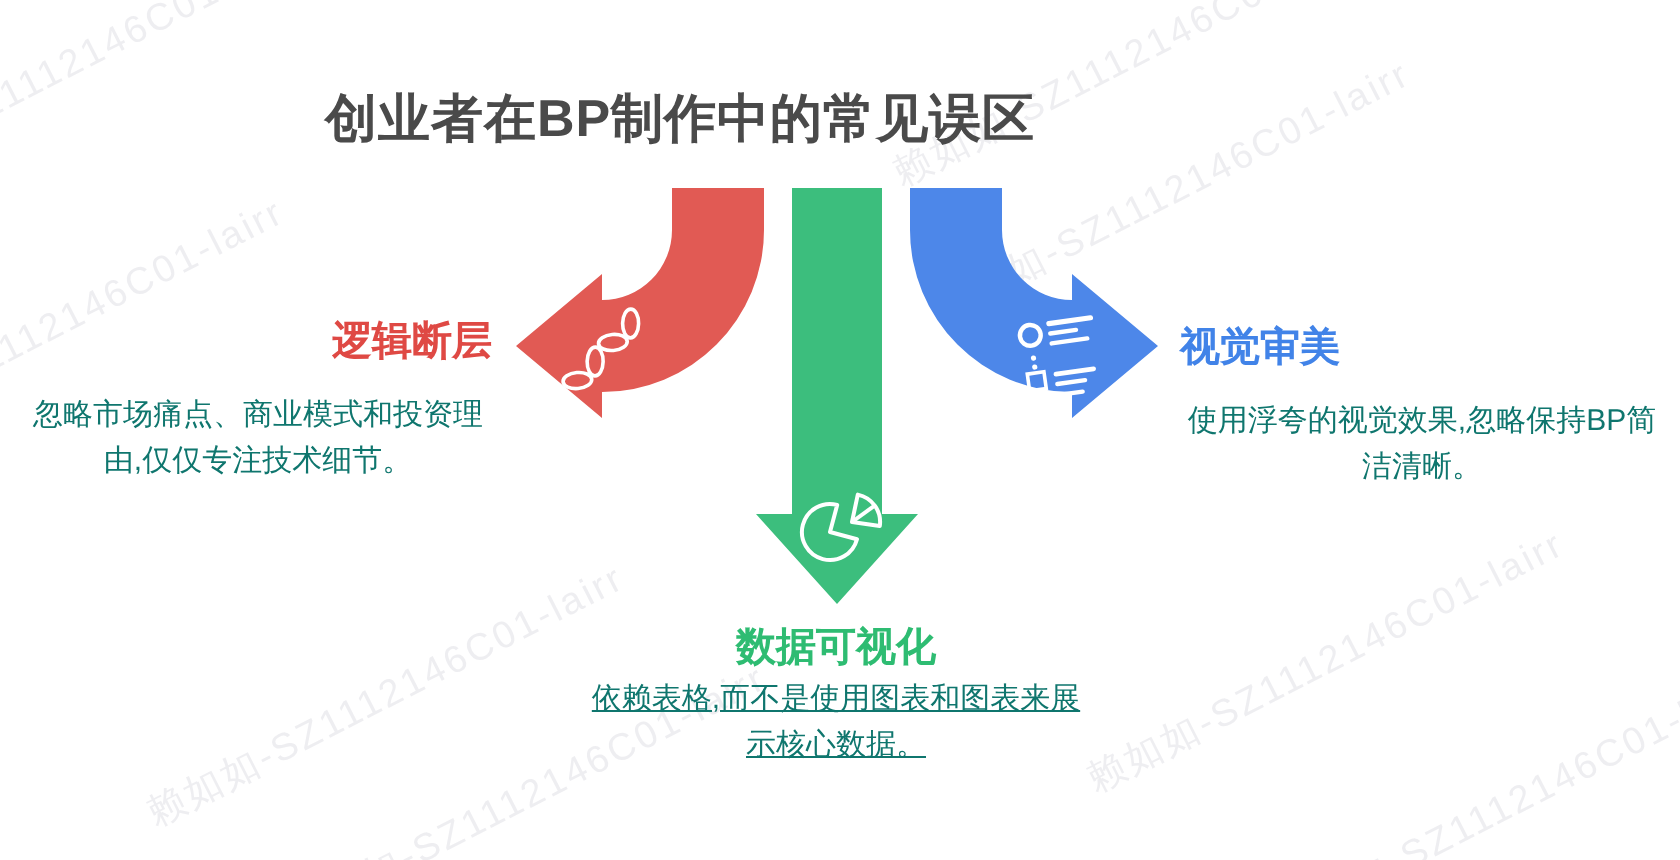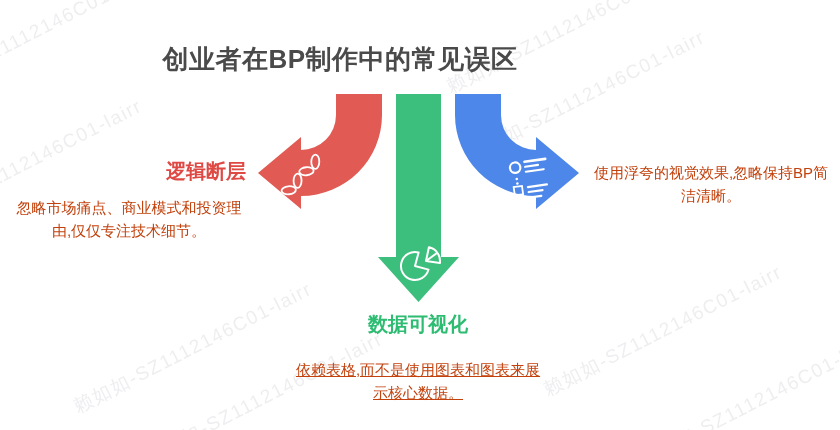--- a/index.html
+++ b/index.html
@@ -15,29 +15,29 @@
   
   .title{position:absolute;left:0;top:42px;width:680px;margin:0;text-align:center;
          font-size:26px;font-weight:700;color:#4a4a4a;letter-spacing:0.5px;}
 
   
   .arrows{position:absolute;left:0;top:0;}
 
   
   .block{position:absolute;}
   .block h2{margin:0 0 12px 0;font-size:20px;font-weight:700;line-height:26px;}
-  .block p{margin:0;font-size:15px;line-height:23px;color:#c2410c;}
+  .block p{margin:0;font-size:15px;line-height:23px;color:#0f766e;}
   .block-left{left:12px;top:158px;width:234px;}
   .block-left h2{text-align:right;color:#df4944;}
   .block-left p{text-align:center;}
   .block-right{left:590px;top:161px;width:242px;}
   .block-right h2{text-align:left;color:#4183e8;}
   .block-right p{text-align:center;}
   .block-bottom{left:295px;top:311px;width:246px;}
-  .block-bottom h2{text-align:center;color:#2ebc72;margin-bottom:21px;}
+  .block-bottom h2{text-align:center;color:#2ebc72;margin-bottom:1px;}
   .block-bottom p{text-align:center;text-decoration:underline;}
 </style>
 </head>
 <body>
 
 <div class="canvas">
 
   <div class="wm" style="left:-85px;top:80px;">赖如如-SZ1112146C01-lairr</div>
   <div class="wm" style="left:448px;top:75px;">赖如如-SZ1112146C01-lairr</div>
   <div class="wm" style="left:468px;top:143px;">赖如如-SZ1112146C01-lairr</div>
@@ -84,20 +84,21 @@
       <line x1="527" y1="197.5" x2="539" y2="197.5" stroke-width="2.2"></line>
     </g>
   </svg>
 
   <div class="block block-left">
     <h2>逻辑断层</h2>
     <p>忽略市场痛点、商业模式和投资理由,仅仅专注技术细节。</p>
   </div>
 
   <div class="block block-right">
+    <h2>视觉审美</h2>
     <p>使用浮夸的视觉效果,忽略保持BP简洁清晰。</p>
   </div>
 
   <div class="block block-bottom">
     <h2>数据可视化</h2>
     <p>依赖表格,而不是使用图表和图表来展示核心数据。</p>
   </div>
 
 </div>
 

